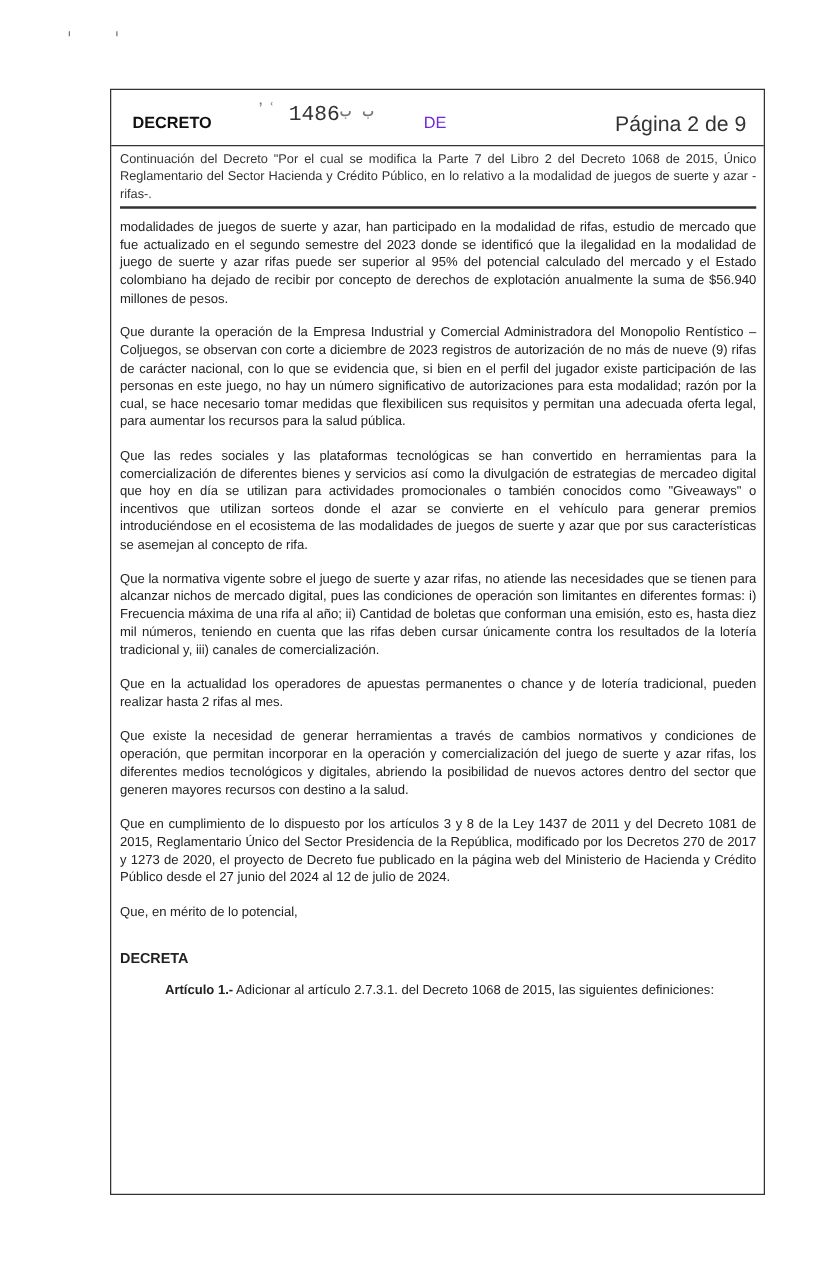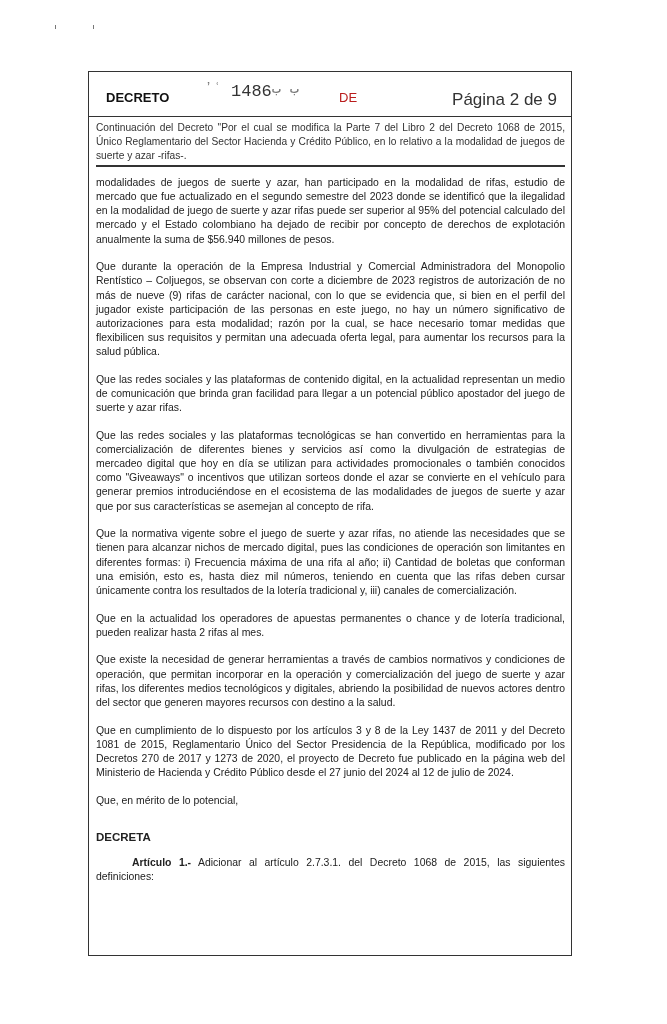--- a/index.html
+++ b/index.html
@@ -2,31 +2,31 @@
 <html><head>
 <meta charset="utf-8">
 <style>
   html, body { margin: 0; padding: 0; }
   body {
     width: 667px; height: 1024px; background: #ffffff; position: relative; overflow: hidden;
     font-family: "Liberation Sans", "DejaVu Sans", sans-serif; color: #222;
   }
   .tick { position: absolute; top: 25px; width: 1px; height: 4px; background: #777; }
   .frame {
-    position: absolute; left: 88px; top: 71px; width: 484px; height: 885px;
+    position: absolute; left: 88px; top: 71px; width: 524px; height: 885px;
     border: 1.5px solid #333; box-sizing: border-box; text-decoration: underline;
   }
   .header {
     position: absolute; left: 0; right: 0; top: 0; height: 44px;
     border-bottom: 1.5px solid #333;
   }
   .hdr-decreto { position: absolute; left: 17px; top: 18px; font-weight: bold; font-size: 13px; color: #111; }
   .hdr-number { position: absolute; left: 115px; top: 7px; font-family: "Liberation Mono", "DejaVu Sans Mono", monospace; font-size: 17px; color: #333; letter-spacing: -0.5px; }
   .hdr-number .faint { font-size: 15px; color: #777; letter-spacing: 0; vertical-align: 3px; }
-  .hdr-de { position: absolute; left: 250px; top: 18px; font-size: 13px; color: #b91c1c; }
+  .hdr-de { position: absolute; left: 250px; top: 18px; font-size: 13px; color: #6d28d9; }
   .hdr-page { position: absolute; right: 14px; top: 18px; font-size: 17px; color: #333; }
   .subtitle {
     position: absolute; left: 7px; right: 6px; top: 49px;
     font-size: 10.2px; line-height: 14.2px; color: #333; text-align: justify;
   }
   .sub-rule { position: absolute; left: 7px; right: 6px; top: 93px; height: 1.5px; background: #333; }
   .body {
     position: absolute; left: 7px; right: 6px; top: 104px;
     font-size: 10.45px; line-height: 14.15px; color: #222;
   }
@@ -47,21 +47,20 @@
     <span class="hdr-de">DE</span>
     <span class="hdr-page">Página 2 de 9</span>
   </div>
 
   <div class="subtitle">Continuación del Decreto "Por el cual se modifica la Parte 7 del Libro 2 del Decreto 1068 de 2015, Único Reglamentario del Sector Hacienda y Crédito Público, en lo relativo a la modalidad de juegos de suerte y azar -rifas-.</div>
   <div class="sub-rule"></div>
 
   <div class="body">
     <p>modalidades de juegos de suerte y azar, han participado en la modalidad de rifas, estudio de mercado que fue actualizado en el segundo semestre del 2023 donde se identificó que la ilegalidad en la modalidad de juego de suerte y azar rifas puede ser superior al 95% del potencial calculado del mercado y el Estado colombiano ha dejado de recibir por concepto de derechos de explotación anualmente la suma de $56.940 millones de pesos.</p>
     <p>Que durante la operación de la Empresa Industrial y Comercial Administradora del Monopolio Rentístico – Coljuegos, se  observan con corte a diciembre de 2023 registros de autorización de no más de nueve (9) rifas de carácter nacional, con lo que se evidencia que, si bien en el perfil del jugador existe participación de las personas en este juego, no hay un número significativo de autorizaciones para esta modalidad; razón por la cual, se hace necesario tomar medidas que flexibilicen sus requisitos y permitan una adecuada oferta legal, para aumentar los recursos para la salud pública.</p>
-    <p>Que las redes sociales y las plataformas de contenido digital, en la actualidad representan un medio de comunicación que brinda gran facilidad para llegar a un potencial público apostador del juego de suerte y azar rifas.</p>
     <p>Que las redes sociales y las plataformas tecnológicas se han convertido en herramientas para la comercialización de diferentes bienes y servicios así como la divulgación de estrategias de mercadeo digital que hoy en día se utilizan para actividades promocionales o también conocidos como "Giveaways" o incentivos que utilizan sorteos donde el azar se convierte en el vehículo para generar premios introduciéndose en el ecosistema de las modalidades de juegos de suerte y azar que por sus características se asemejan al concepto de rifa.</p>
     <p>Que la normativa vigente sobre el juego de suerte y azar rifas, no atiende las necesidades que se tienen para alcanzar nichos de mercado digital, pues las condiciones de operación son limitantes en diferentes formas:  i) Frecuencia máxima de una rifa al año; ii) Cantidad de boletas que conforman una emisión, esto es, hasta diez mil números, teniendo en cuenta que las rifas deben cursar únicamente contra los resultados de la lotería tradicional y, iii) canales de comercialización.</p>
     <p>Que en la actualidad los operadores de apuestas permanentes o chance y de lotería tradicional, pueden realizar hasta 2 rifas al mes.</p>
     <p>Que existe la necesidad de generar herramientas a través de cambios normativos y condiciones de operación, que permitan incorporar en la operación y comercialización del juego de suerte y azar rifas, los diferentes medios tecnológicos y digitales, abriendo la posibilidad de nuevos actores dentro del sector que generen mayores recursos con destino a la salud.</p>
     <p>Que en cumplimiento de lo dispuesto por los artículos 3 y 8 de la Ley 1437 de 2011 y del Decreto 1081 de 2015, Reglamentario Único del Sector Presidencia de la República, modificado por los Decretos 270 de 2017 y 1273 de 2020, el proyecto de Decreto fue publicado en la página web del Ministerio de Hacienda y Crédito Público desde el 27 junio del 2024 al 12 de julio de 2024.</p>
     <p>Que, en mérito de lo potencial,</p>
     <p class="decreta">DECRETA</p>
     <p><span class="art-label">Artículo 1.-</span><span> Adicionar al artículo 2.7.3.1. del Decreto 1068 de 2015, las siguientes definiciones:</span></p>
   </div>
 </div>

